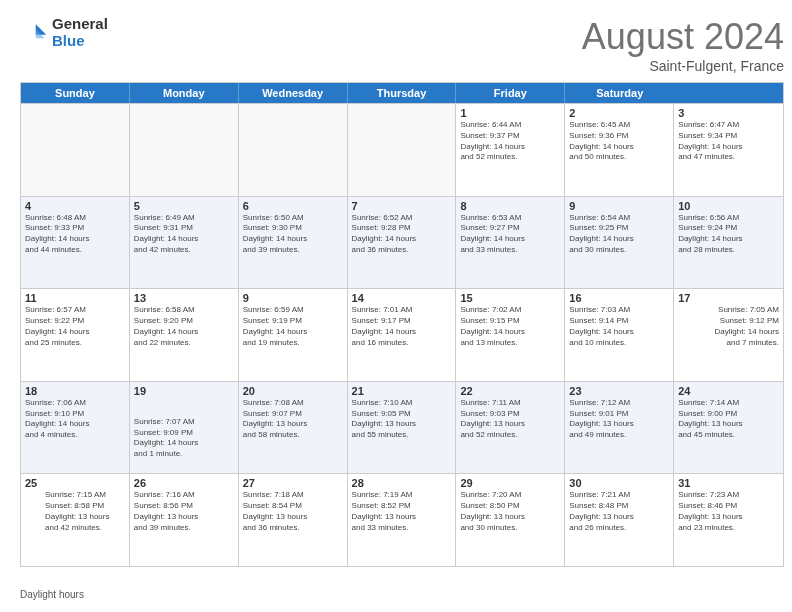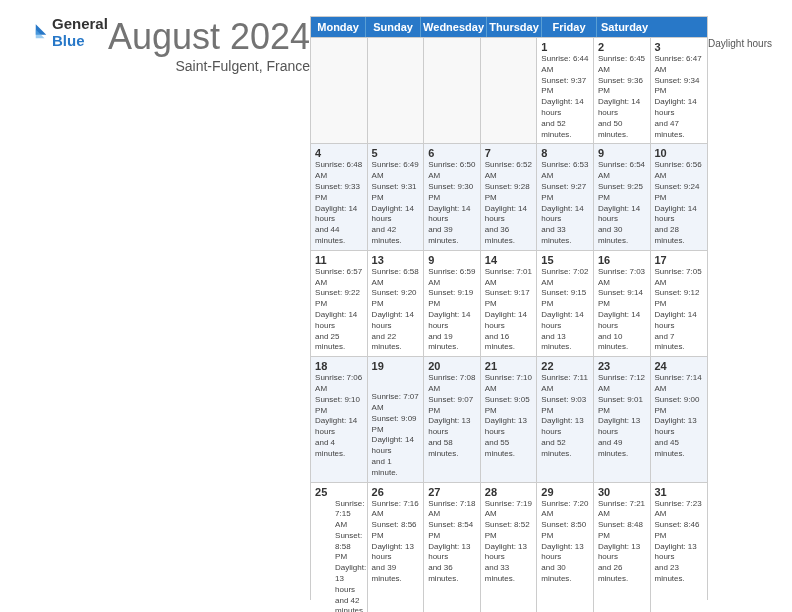--- a/index.html
+++ b/index.html
@@ -6,23 +6,23 @@
     body {
       font-family: Arial, sans-serif;
       background: #fff;
       width: 792px;
       height: 612px;
       overflow: hidden;
     }
     .page {
       width: 792px;
       height: 612px;
-      padding: 16px 20px 12px 20px;
-      display: flex;
-      flex-direction: row;
+      padding: 16px 8px 12px 20px;
+      display: flex;
+      flex-direction: column;
     }
     .header {
       display: flex;
       align-items: flex-start;
       justify-content: space-between;
       margin-bottom: 8px;
     }
     .logo {
       display: flex;
       align-items: center;
@@ -136,22 +136,22 @@
       </div>
     </div>
     <div class="title-block">
       <div class="month-title">August 2024</div>
       <div class="subtitle">Saint-Fulgent, France</div>
     </div>
   </div>
 
   <div class="calendar">
     <div class="cal-header">
-    <div class="cal-header-cell">Monday</div>
-        <div class="cal-header-cell">Sunday</div>
+    <div class="cal-header-cell">Sunday</div>
+        <div class="cal-header-cell">Monday</div>
         <div class="cal-header-cell">Wednesday</div>
         <div class="cal-header-cell">Thursday</div>
         <div class="cal-header-cell">Friday</div>
         <div class="cal-header-cell">Saturday</div>
       </div>
     <div class="cal-body">
     <div class="cal-row">
           <div class="cal-cell empty"></div>
           <div class="cal-cell empty"></div>
           <div class="cal-cell empty"></div>
@@ -267,21 +267,21 @@
           </div>
           <div class="cal-cell">
             <div class="day-num">16</div>
             <div class="day-info" style="white-space: pre-line;">Sunrise: 7:03 AM
 Sunset: 9:14 PM
 Daylight: 14 hours
 and 10 minutes.</div>
           </div>
           <div class="cal-cell">
             <div class="day-num">17</div>
-            <div class="day-info" style="white-space: pre-line;">Sunrise: 7:05 AM
+            <div class="day-info" style="white-space: pre-line; text-align: right;">Sunrise: 7:05 AM
 Sunset: 9:12 PM
 Daylight: 14 hours
 and 7 minutes.</div>
           </div>
         </div>
         <div class="cal-row">
           <div class="cal-cell alt-row">
             <div class="day-num">18</div>
             <div class="day-info" style="white-space: pre-line;">Sunrise: 7:06 AM
 Sunset: 9:10 PM

